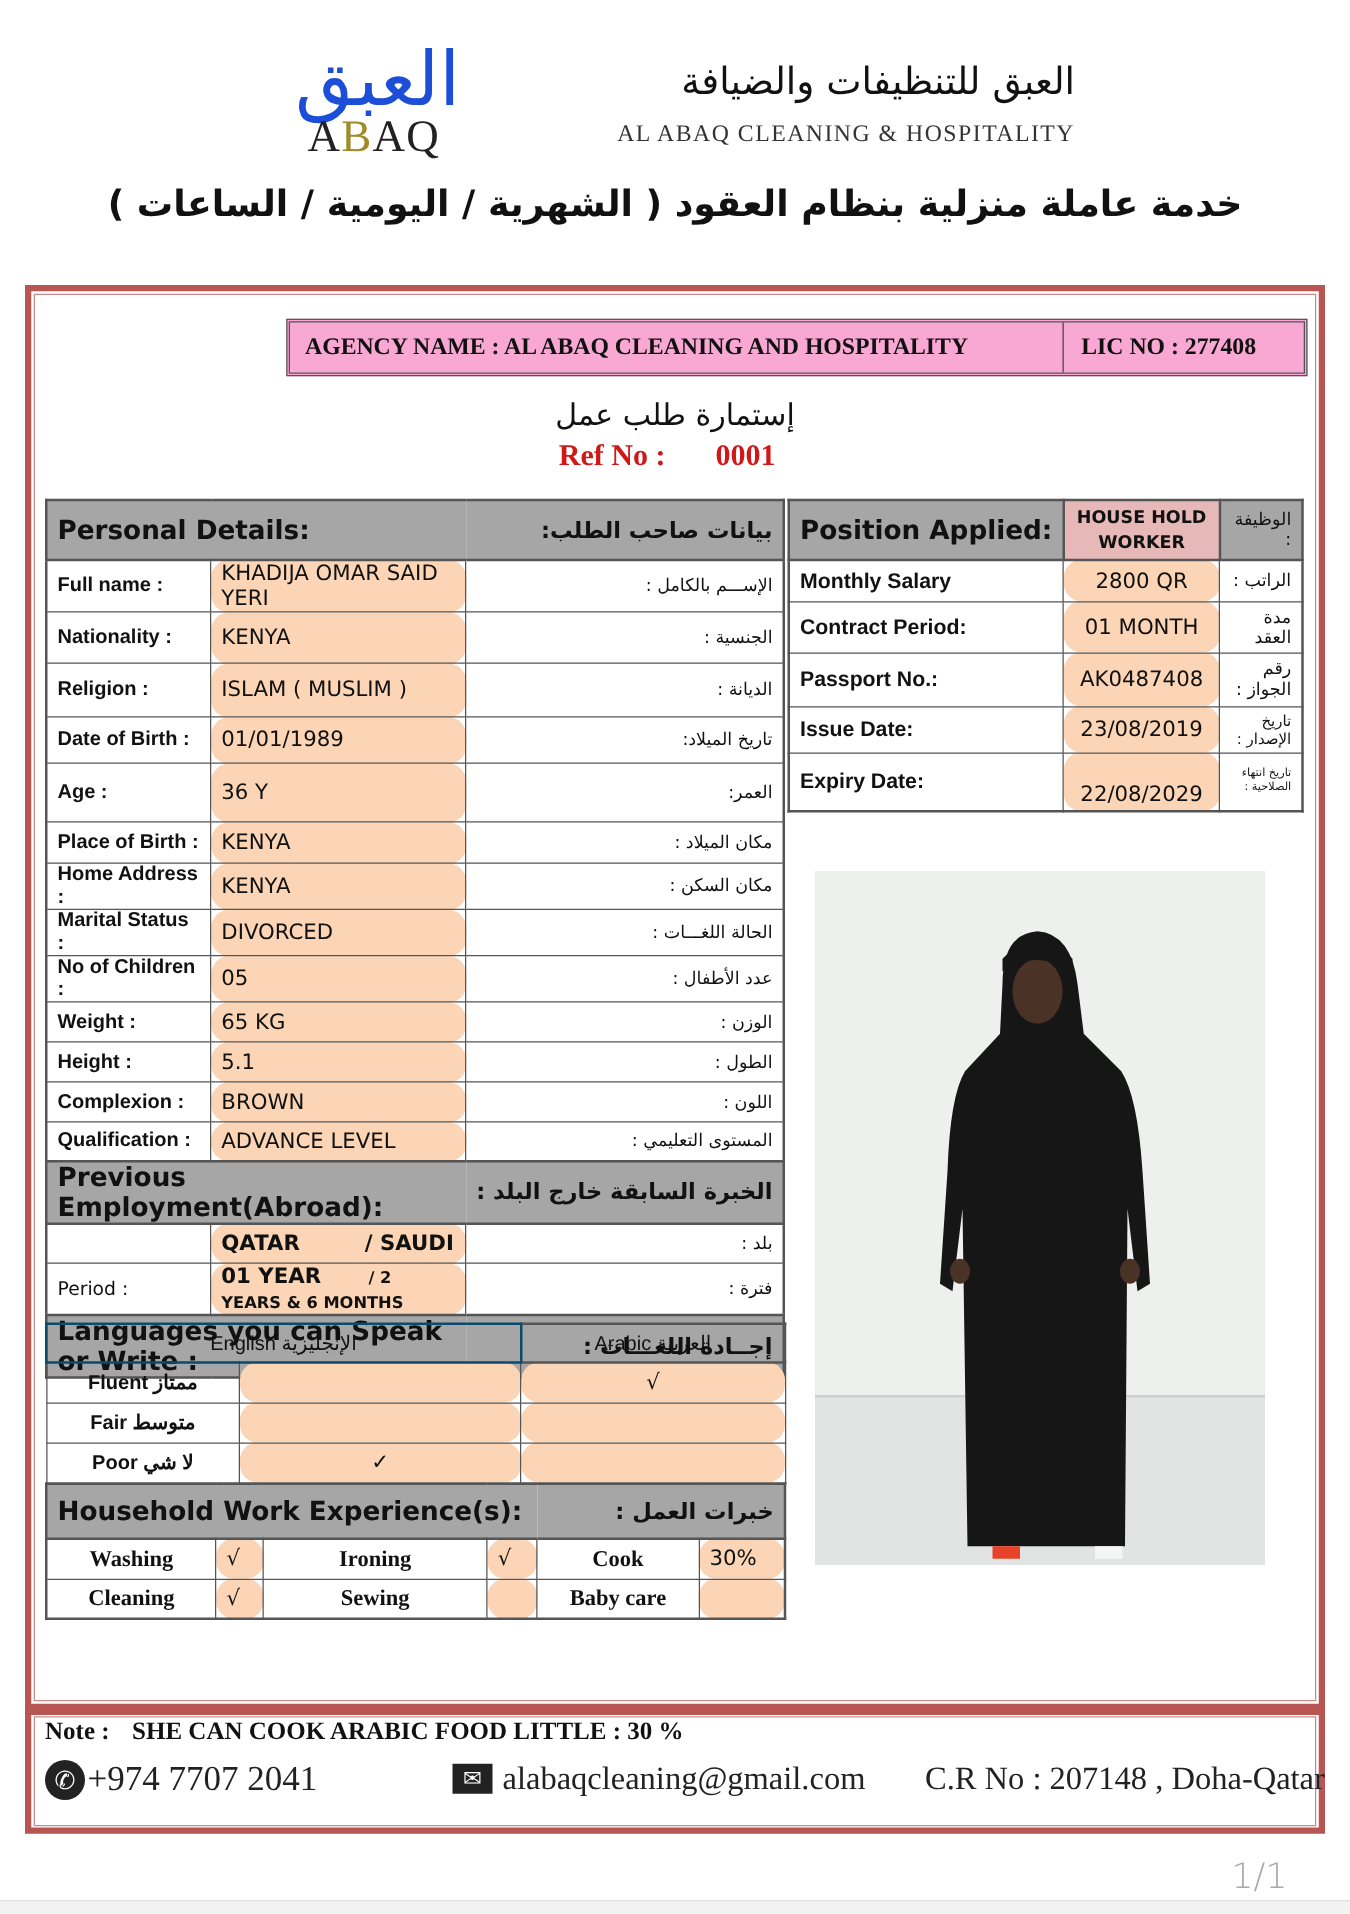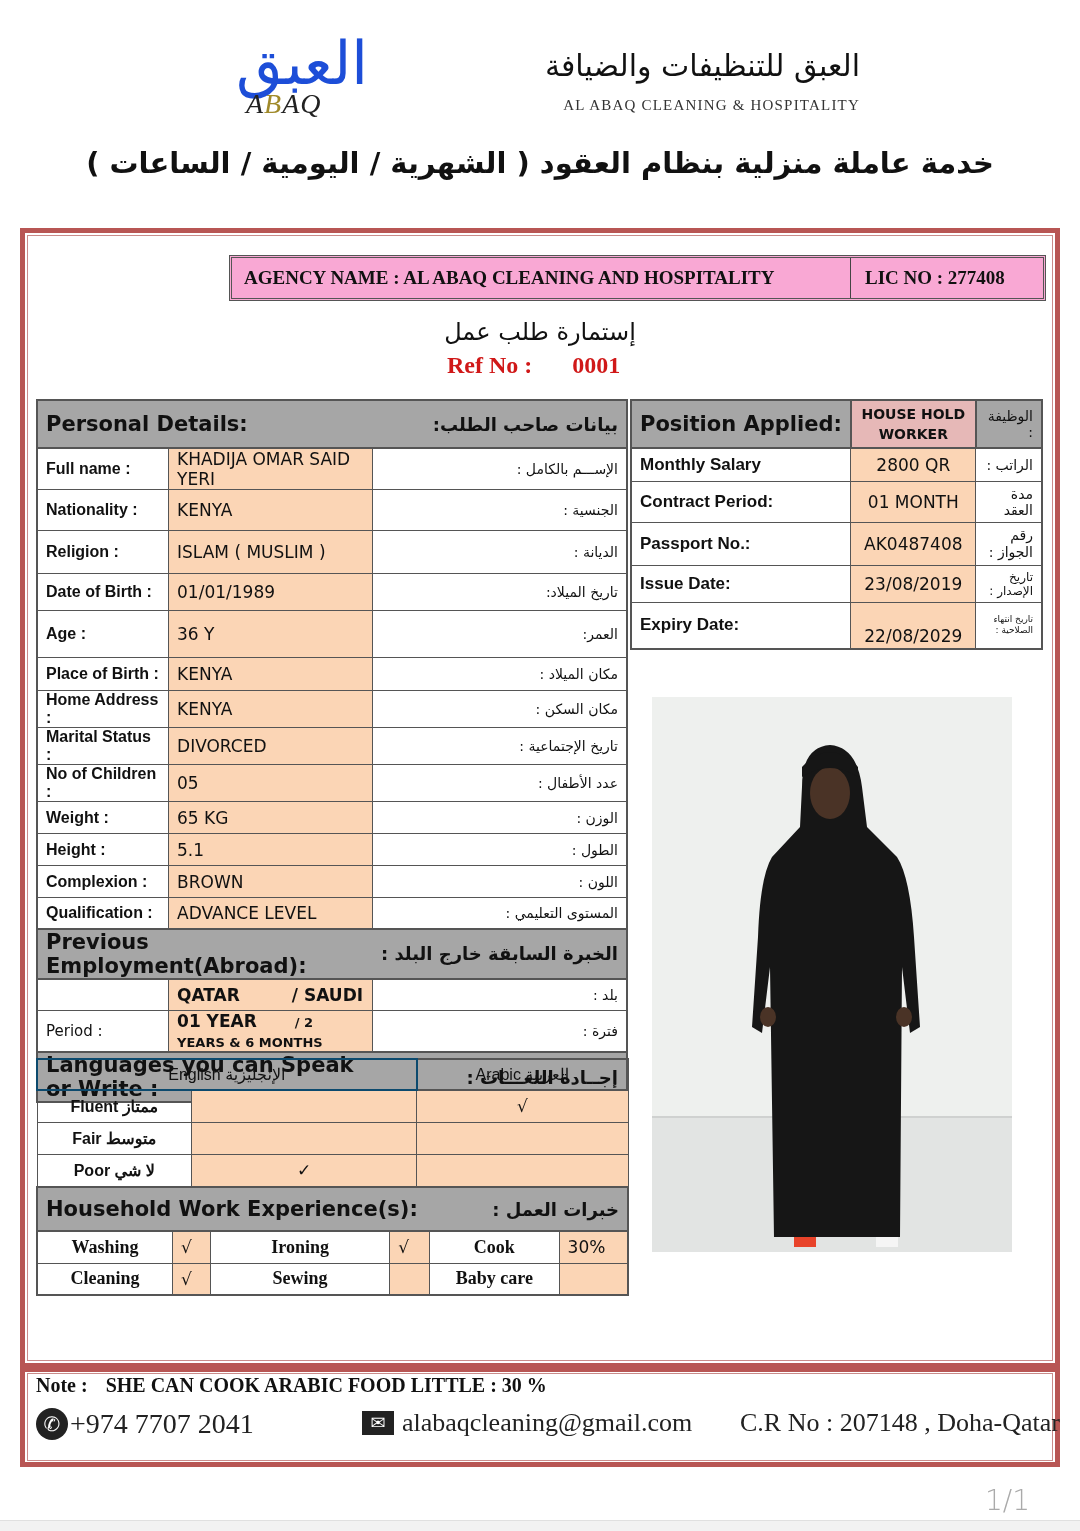--- a/index.html
+++ b/index.html
@@ -2,24 +2,24 @@
 <html><head>
 <meta charset="utf-8">
 <style>
   * { box-sizing: border-box; margin: 0; padding: 0; }
   body { width: 1080px; height: 1531px; background: #ffffff; position: relative; overflow: hidden; font-family: "Liberation Sans", sans-serif; color: #111; }
   .abs { position: absolute; }
 
   
   .logo { left: 172px; top: 36px; width: 260px; height: 90px; }
   .logo-ar { position: absolute; left: 0; top: -8px; font-family: "DejaVu Serif", serif; font-size: 60px; color: #1d4ed8; direction: rtl; width: 260px; text-align: center; }
-  .logo-en { position: absolute; left: 74px; top: 52px; font-family: "Liberation Serif", serif; font-size: 28px; letter-spacing: 1px; color: #222; font-style: italic; }
+  .logo-en { position: absolute; left: 74px; top: 52px; font-family: "Liberation Serif", serif; font-size: 36px; letter-spacing: 1px; color: #222; }
   .logo-en .b { color: #a08a2a; }
   .company-ar { left: 460px; top: 48px; width: 400px; text-align: right; font-family: "DejaVu Sans", sans-serif; font-size: 30px; direction: rtl; color: #111; }
-  .company-en { left: 460px; top: 97px; width: 400px; text-align: right; font-family: "Liberation Serif", serif; font-size: 15px; letter-spacing: 1.2px; color: #333; }
+  .company-en { left: 460px; top: 97px; width: 400px; text-align: right; font-family: "Liberation Serif", serif; font-size: 19px; letter-spacing: 1.2px; color: #333; }
   .service-title { left: 60px; top: 146px; width: 960px; text-align: center; font-family: "DejaVu Sans", sans-serif; font-weight: bold; font-size: 29px; direction: rtl; color: #111; }
 
   
   .frame-outer { left: 20px; top: 228px; width: 1040px; height: 1140px; border: 5px solid #b85654; }
   .frame-inner { left: 27px; top: 235px; width: 1026px; height: 1126px; border: 1px solid #c98b8a; }
   .footer-outer { left: 20px; top: 1367px; width: 1040px; height: 100px; border: 5px solid #b85654; }
   .footer-inner { left: 27px; top: 1373px; width: 1026px; height: 88px; border: 1px solid #c98b8a; }
 
   
   .agency { left: 229px; top: 255px; width: 817px; height: 46px; background: #f9a8d4; border: 3px double #555; display: flex; align-items: center; font-family: "Liberation Serif", serif; font-weight: bold; font-size: 19px; }
@@ -27,21 +27,21 @@
   .agency .lic { padding-left: 14px; }
   .form-title-ar { left: 380px; top: 318px; width: 320px; text-align: center; font-family: "DejaVu Sans", sans-serif; font-size: 24px; direction: rtl; }
   .ref { left: 447px; top: 352px; font-family: "Liberation Serif", serif; font-weight: bold; font-size: 24px; color: #d01818; }
   .ref .num { margin-left: 40px; }
 
   
   table { border-collapse: collapse; position: absolute; }
   td { border: 1px solid #555; font-size: 16px; padding: 0 8px; vertical-align: middle; }
   .sec-hdr td { background: #a6a6a6; border: 2px solid #555; font-family: "DejaVu Sans", sans-serif; font-weight: bold; font-size: 21px; }
   .lbl { font-weight: bold; font-size: 16px; }
-  .val { background: #fbd5b5; font-family: "DejaVu Sans", sans-serif; font-size: 17px; }
+  .val { background: #fbd5b5; font-family: "DejaVu Sans", sans-serif; font-size: 17px; border-radius: 14px; }
   .ar { text-align: right; direction: rtl; font-family: "DejaVu Sans", sans-serif; font-size: 14px; }
   .center { text-align: center; }
   .hdr-ar { direction: rtl; text-align: right; font-size: 18px !important; }
 
   .personal { left: 36px; top: 399px; width: 592px; border: 2px solid #555; }
   .position { left: 630px; top: 399px; width: 413px; border: 2px solid #555; }
   .position .pos-val { background: #e6b8b7; font-family: "DejaVu Sans", sans-serif; font-size: 14px; font-weight: bold; border: 2px solid #555; line-height: 20px; }
 
   .serif-b { font-family: "Liberation Serif", serif; font-weight: bold; font-size: 18px; }
 
@@ -120,21 +120,21 @@
         <td class="ar">مكان الميلاد :</td>
       </tr>
   <tr style="height:31px">
         <td class="lbl">Home Address :</td>
         <td class="val">KENYA</td>
         <td class="ar">مكان السكن :</td>
       </tr>
   <tr style="height:32px">
         <td class="lbl">Marital Status :</td>
         <td class="val">DIVORCED</td>
-        <td class="ar">تاريخ الإجتماعية :</td>
+        <td class="ar">الحالة اللغـــات :</td>
       </tr>
   <tr style="height:32px">
         <td class="lbl">No of  Children :</td>
         <td class="val">05</td>
         <td class="ar">عدد الأطفال :</td>
       </tr>
   <tr style="height:32px">
         <td class="lbl">Weight :</td>
         <td class="val">65 KG</td>
         <td class="ar">الوزن :</td>

